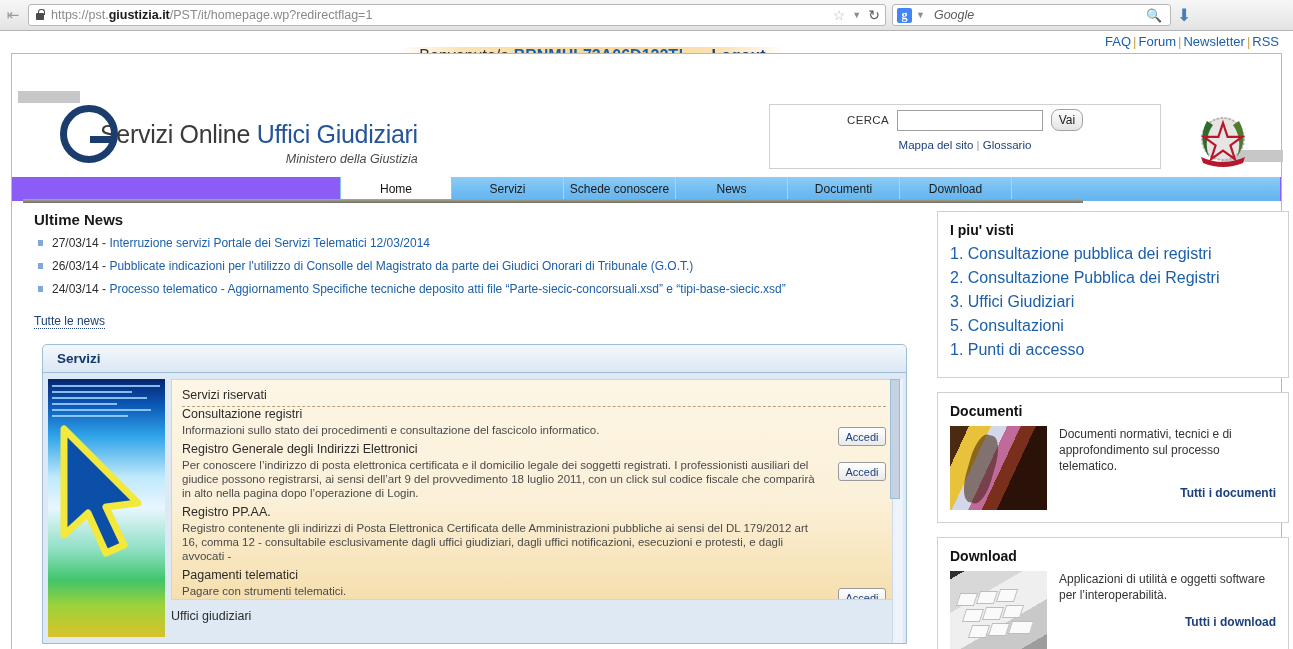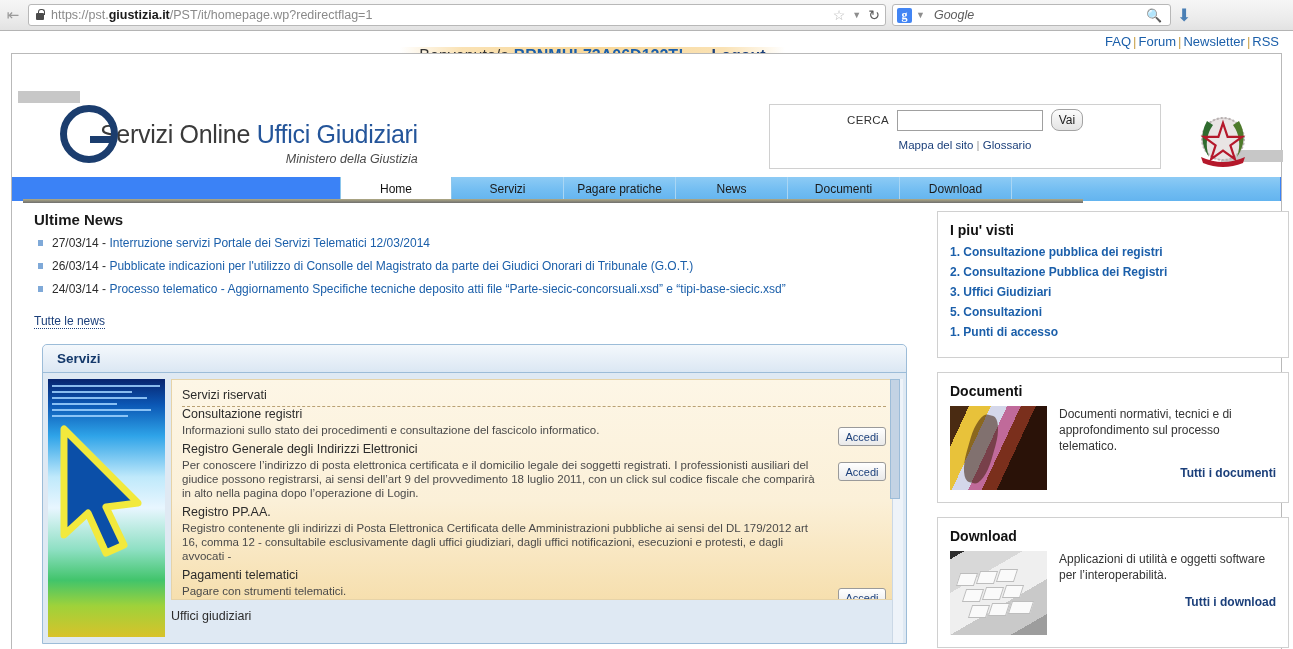--- a/index.html
+++ b/index.html
@@ -112,21 +112,21 @@
   .cerca-sub a{color:#1b3f7a;text-decoration:none;}
 
   .emblem-wrap{position:absolute;right:6px;top:55px;width:104px;text-align:center;}
   .greybar-r{position:absolute;right:-8px;top:41px;width:62px;height:12px;background:#c7c7c7;}
   .emblem{width:68px;height:68px;margin:0 auto;position:relative;}
   .lang{font-size:11.5px;color:#4a4a4a;margin-top:6px;}
   .lang a{color:#1b5faa;text-decoration:none;}
 
   
   .navbar{
-    position:relative;height:24px;background:#3b82f6;
+    position:relative;height:24px;background:#8b5cf6;
   }
   .navbg{
     position:absolute;left:328px;top:0;width:940px;height:24px;
     background:linear-gradient(to bottom,#8dcbf5 0%,#72bdf2 55%,#63b4ef 100%);
   }
   .tabs{position:absolute;left:328px;top:0;height:24px;display:flex;}
   .tab{
     width:112px;height:24px;display:flex;align-items:center;justify-content:center;
     font-size:12px;color:#1a1a1a;cursor:pointer;box-sizing:border-box;
     border-right:1px solid #a9d6f4;
@@ -213,21 +213,21 @@
   .rcol{position:absolute;left:925px;top:10px;width:352px;}
   .rbox{
     border:1px solid #d0d0d0;background:#fff;box-sizing:border-box;
     padding:10px 12px 12px 12px;margin-bottom:14px;
   }
   .rbox h3{
     margin:0 0 7px 0;font-size:14px;font-weight:bold;color:#111;
     font-family:"Liberation Sans",sans-serif;
   }
   .rlist{margin:0;padding:0;list-style:none;}
-  .rlist li{font-size:12px;margin-bottom:6px;color:#1b5faa;font-weight:bold;}
+  .rlist li{font-size:16px;margin-bottom:6px;color:#1b5faa;}
   .rlist li a{color:#1b5faa;text-decoration:none;}
   .rbox-media{display:flex;gap:12px;}
   .rthumb{width:97px;height:84px;flex:0 0 auto;}
   .rthumb.docs{
     background:
       linear-gradient(115deg,#4a2b12 0 14%,#e8c23a 14% 30%,#d4d7ea 30% 42%,#c06a9a 42% 52%,#7a2f1c 52% 63%,#2a1208 63% 100%);
     position:relative;overflow:hidden;
   }
   .rthumb.docs:after{
     content:"";position:absolute;left:18px;top:8px;width:26px;height:70px;
@@ -321,21 +321,21 @@
           <span>Italiano</span><span> - </span><a href="#">English</a>
         </div>
       </div>
     </div>
 
     <div class="navbar">
       <div class="navbg"></div>
       <div class="tabs">
         <div class="tab active">Home</div>
         <div class="tab">Servizi</div>
-        <div class="tab">Pagare pratiche</div>
+        <div class="tab">Schede conoscere</div>
         <div class="tab">News</div>
         <div class="tab">Documenti</div>
         <div class="tab">Download</div>
       </div>
       <div class="navrule"></div>
     </div>
 
     <div class="content">
 
       <div class="news">

